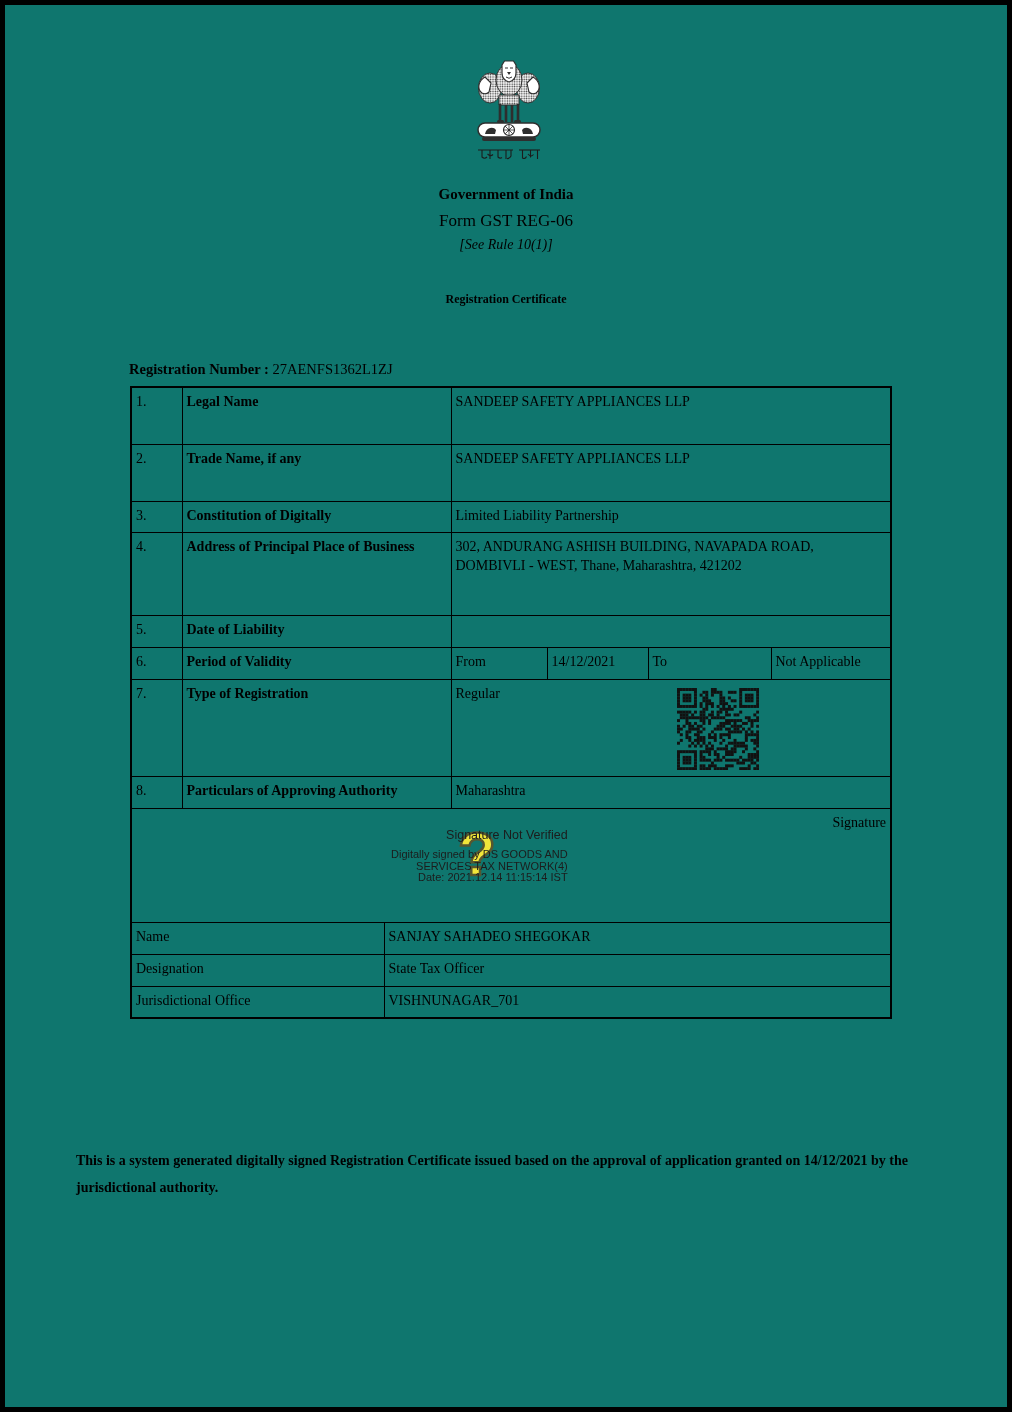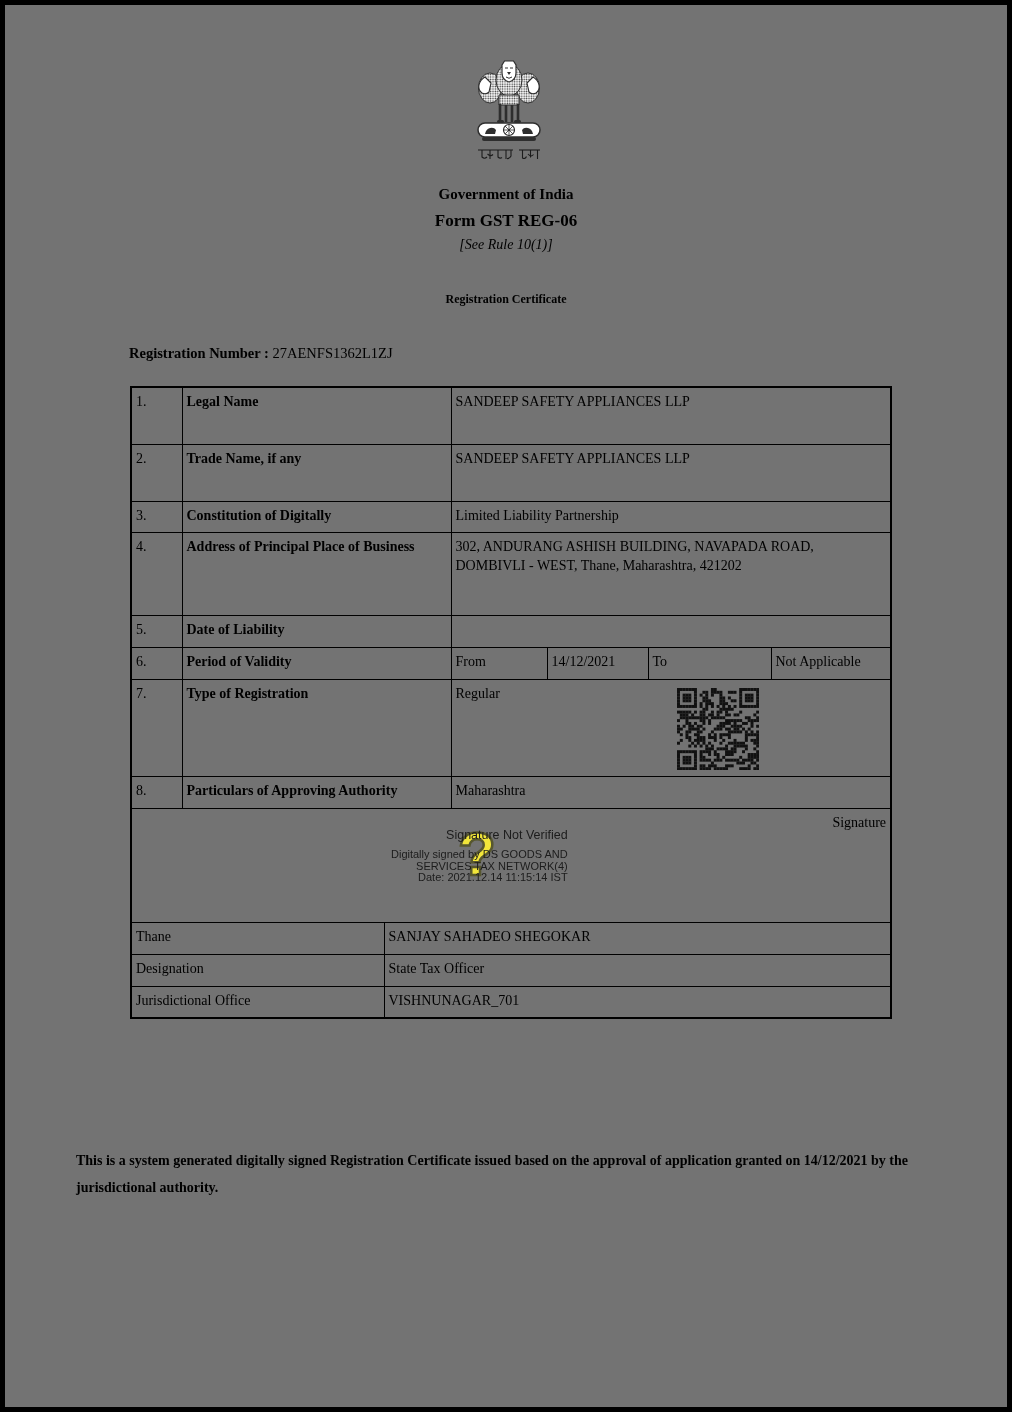--- a/index.html
+++ b/index.html
@@ -1,25 +1,25 @@
 <!DOCTYPE html>
 <html><head>
 <meta charset="utf-8">
 <style>
   html,body{margin:0;padding:0;background:#fff;}
   .page{position:relative;width:1012px;height:1412px;box-sizing:border-box;
-        background:#737373;border:5px solid #000;overflow:hidden;
+        background:#0f766e;border:5px solid #000;overflow:hidden;
         font-family:"Liberation Serif",serif;color:#000;}
   .h{position:absolute;left:0;width:100%;text-align:center;white-space:nowrap;}
   .h-gov{top:181px;font-size:15px;font-weight:bold;}
-  .h-form{top:206px;font-size:17px;font-weight:bold;text-align:center;}
+  .h-form{top:206px;font-size:17px;font-weight:normal;text-align:center;}
   .h-rule{top:232px;font-size:14px;font-style:italic;}
   .h-cert{top:287px;font-size:12px;font-weight:bold;}
   .emblem{position:absolute;left:468px;top:54px;width:72px;height:100px;text-align:center;}
-  .regnum{position:absolute;left:124px;top:340px;font-size:14.5px;}
+  .regnum{position:absolute;left:124px;top:356px;font-size:14.5px;}
   .bold{font-weight:bold;}
   table.cert{position:absolute;left:125px;top:381px;width:760px;border-collapse:collapse;
              table-layout:fixed;border:2px solid #000;}
   table.cert td{border:1px solid #000;vertical-align:top;font-size:14px;
                 padding:4px 4px 0 4px;overflow:hidden;line-height:19px;}
   td.num{padding-left:11px;}
   td.lbl{font-weight:bold;}
   td.val7{position:relative;padding-top:14px;}
   .qr{position:absolute;left:225px;top:8px;width:82px;height:82px;}
   td.sigcell{position:relative;padding:6px 4px 0 4px;text-align:right;}
@@ -603,21 +603,21 @@
         <div class="sigblock">
           <div class="sig-nv">Signature Not Verified</div>
           <div>Digitally signed by DS GOODS AND</div>
           <div>SERVICES TAX NETWORK(4)</div>
           <div>Date: 2021.12.14 11:15:14 IST</div>
         </div>
       </td>
     </tr>
 
     <tr style="height:32px">
-      <td colspan="2">Thane</td>
+      <td colspan="2">Name</td>
       <td colspan="5">SANJAY SAHADEO SHEGOKAR</td>
     </tr>
     <tr style="height:32px">
       <td colspan="2">Designation</td>
       <td colspan="5">State Tax Officer</td>
     </tr>
     <tr style="height:32px">
       <td colspan="2">Jurisdictional Office</td>
       <td colspan="5">VISHNUNAGAR_701</td>
     </tr>

